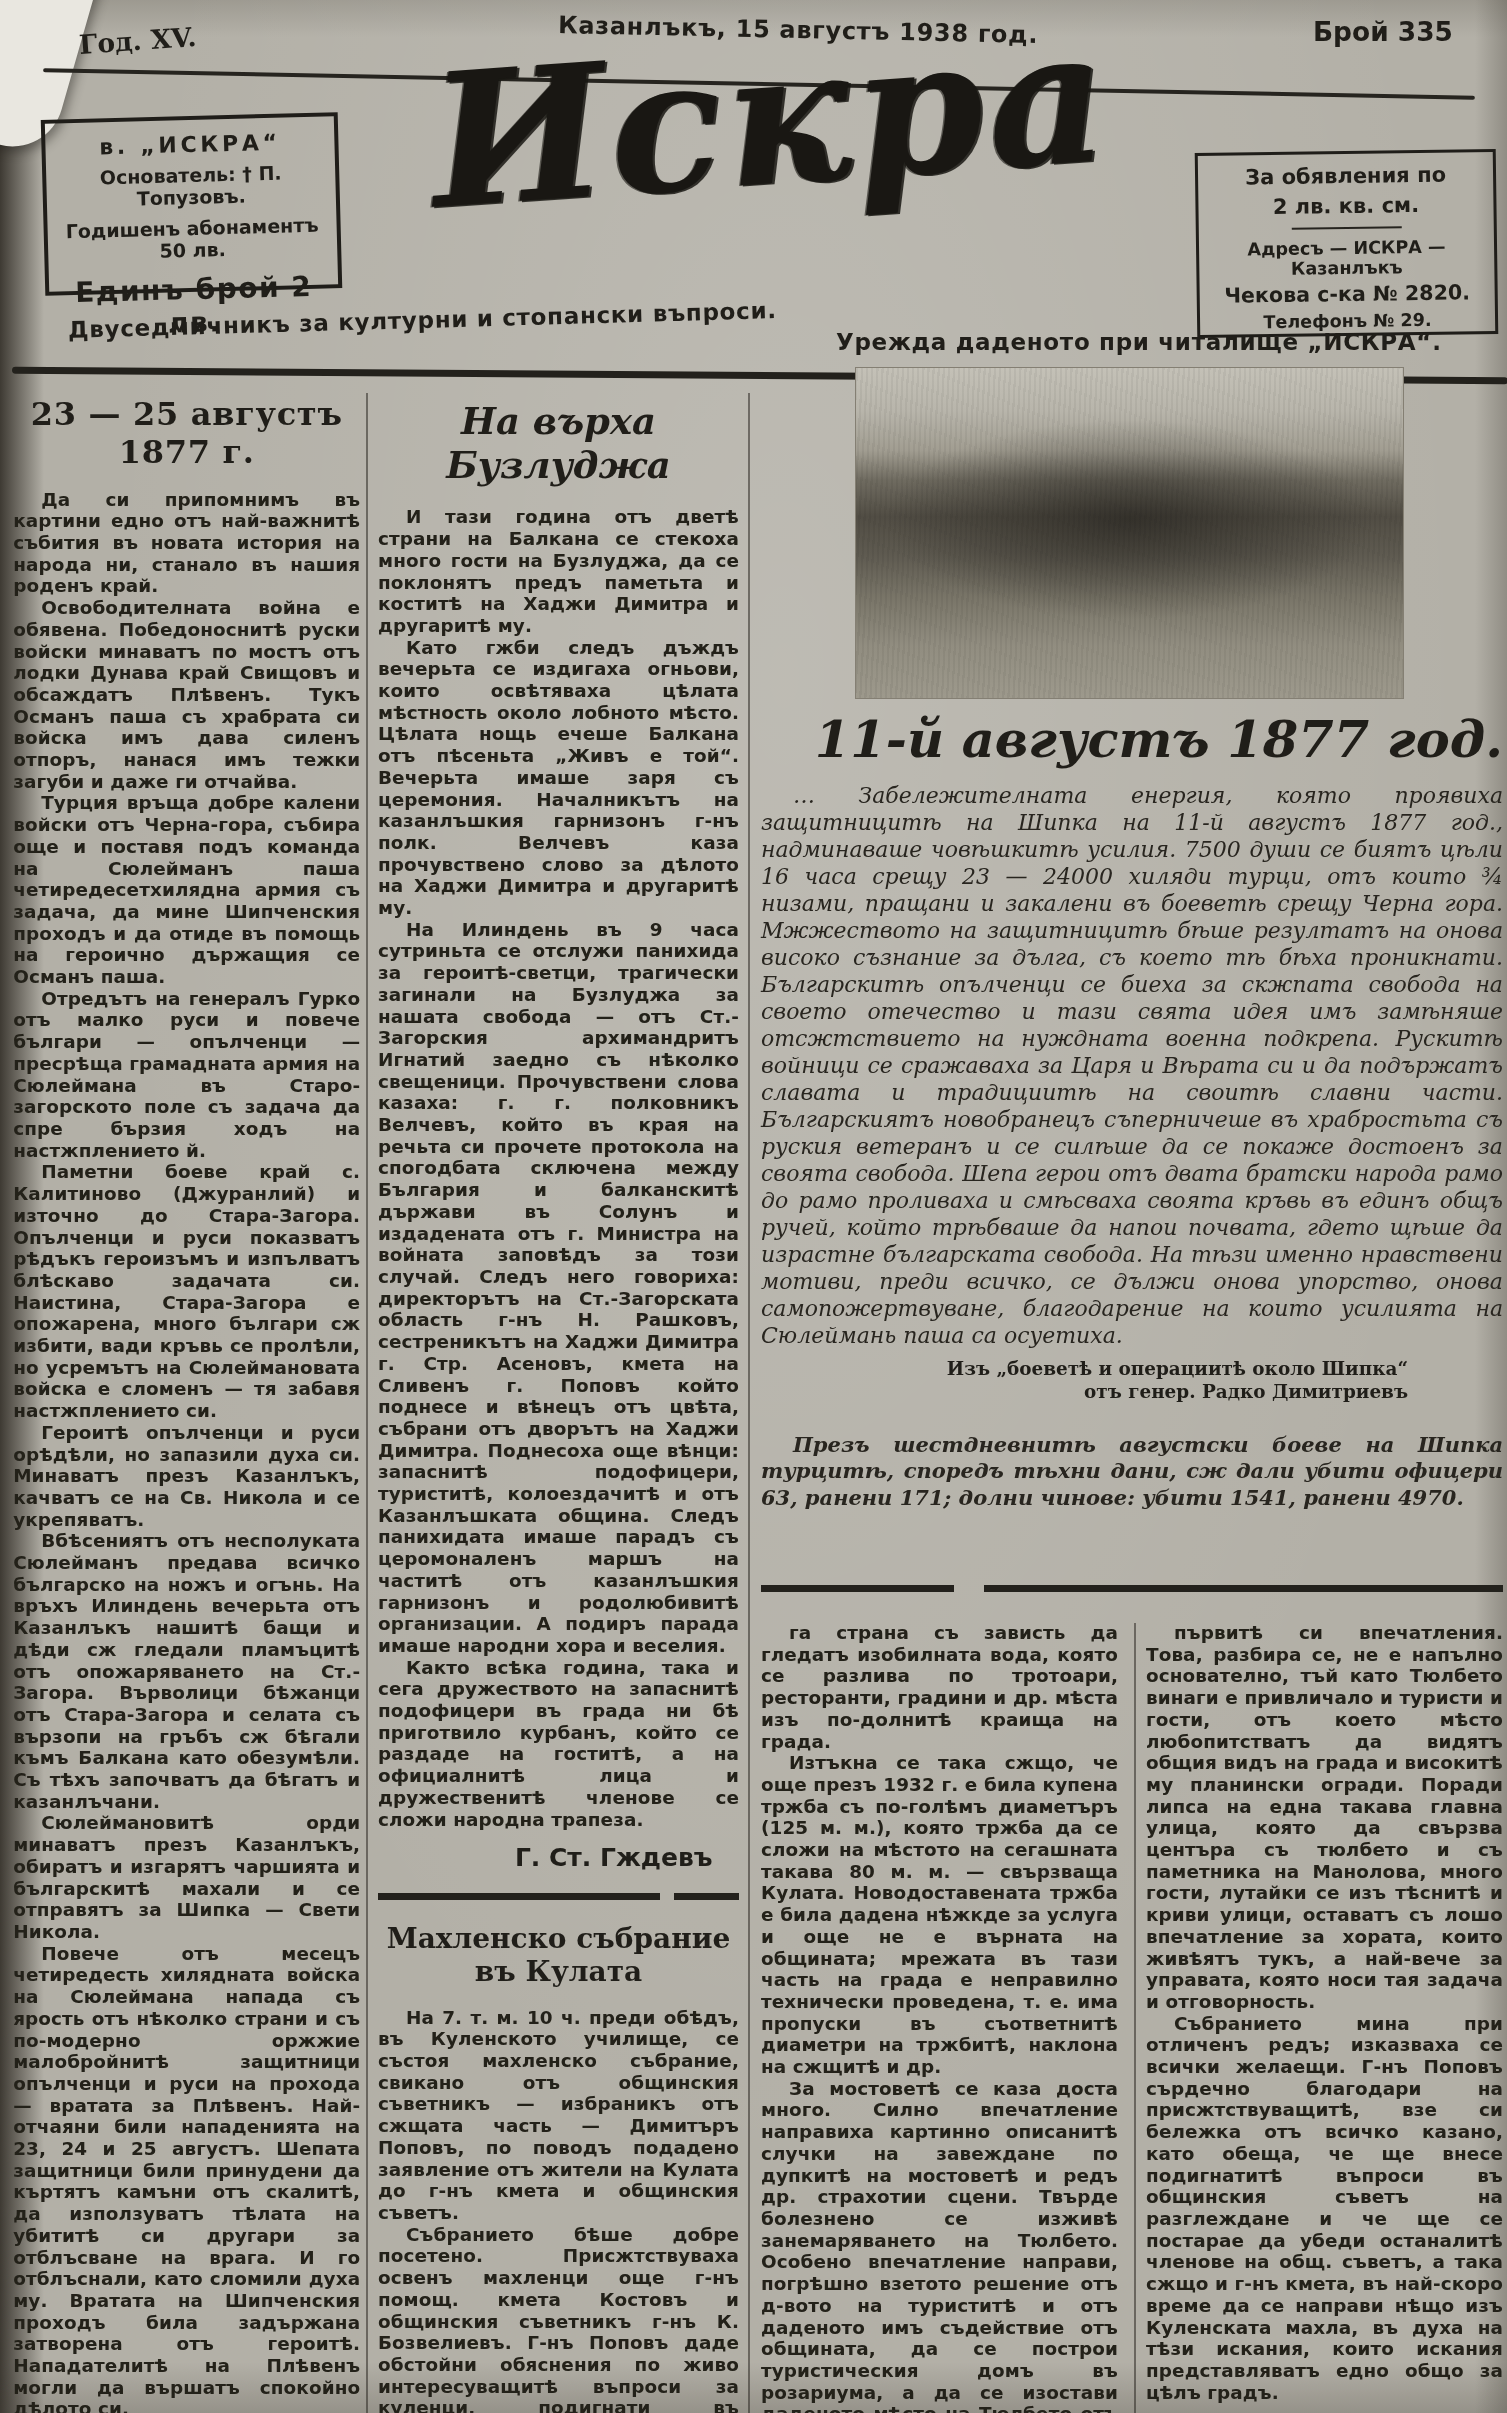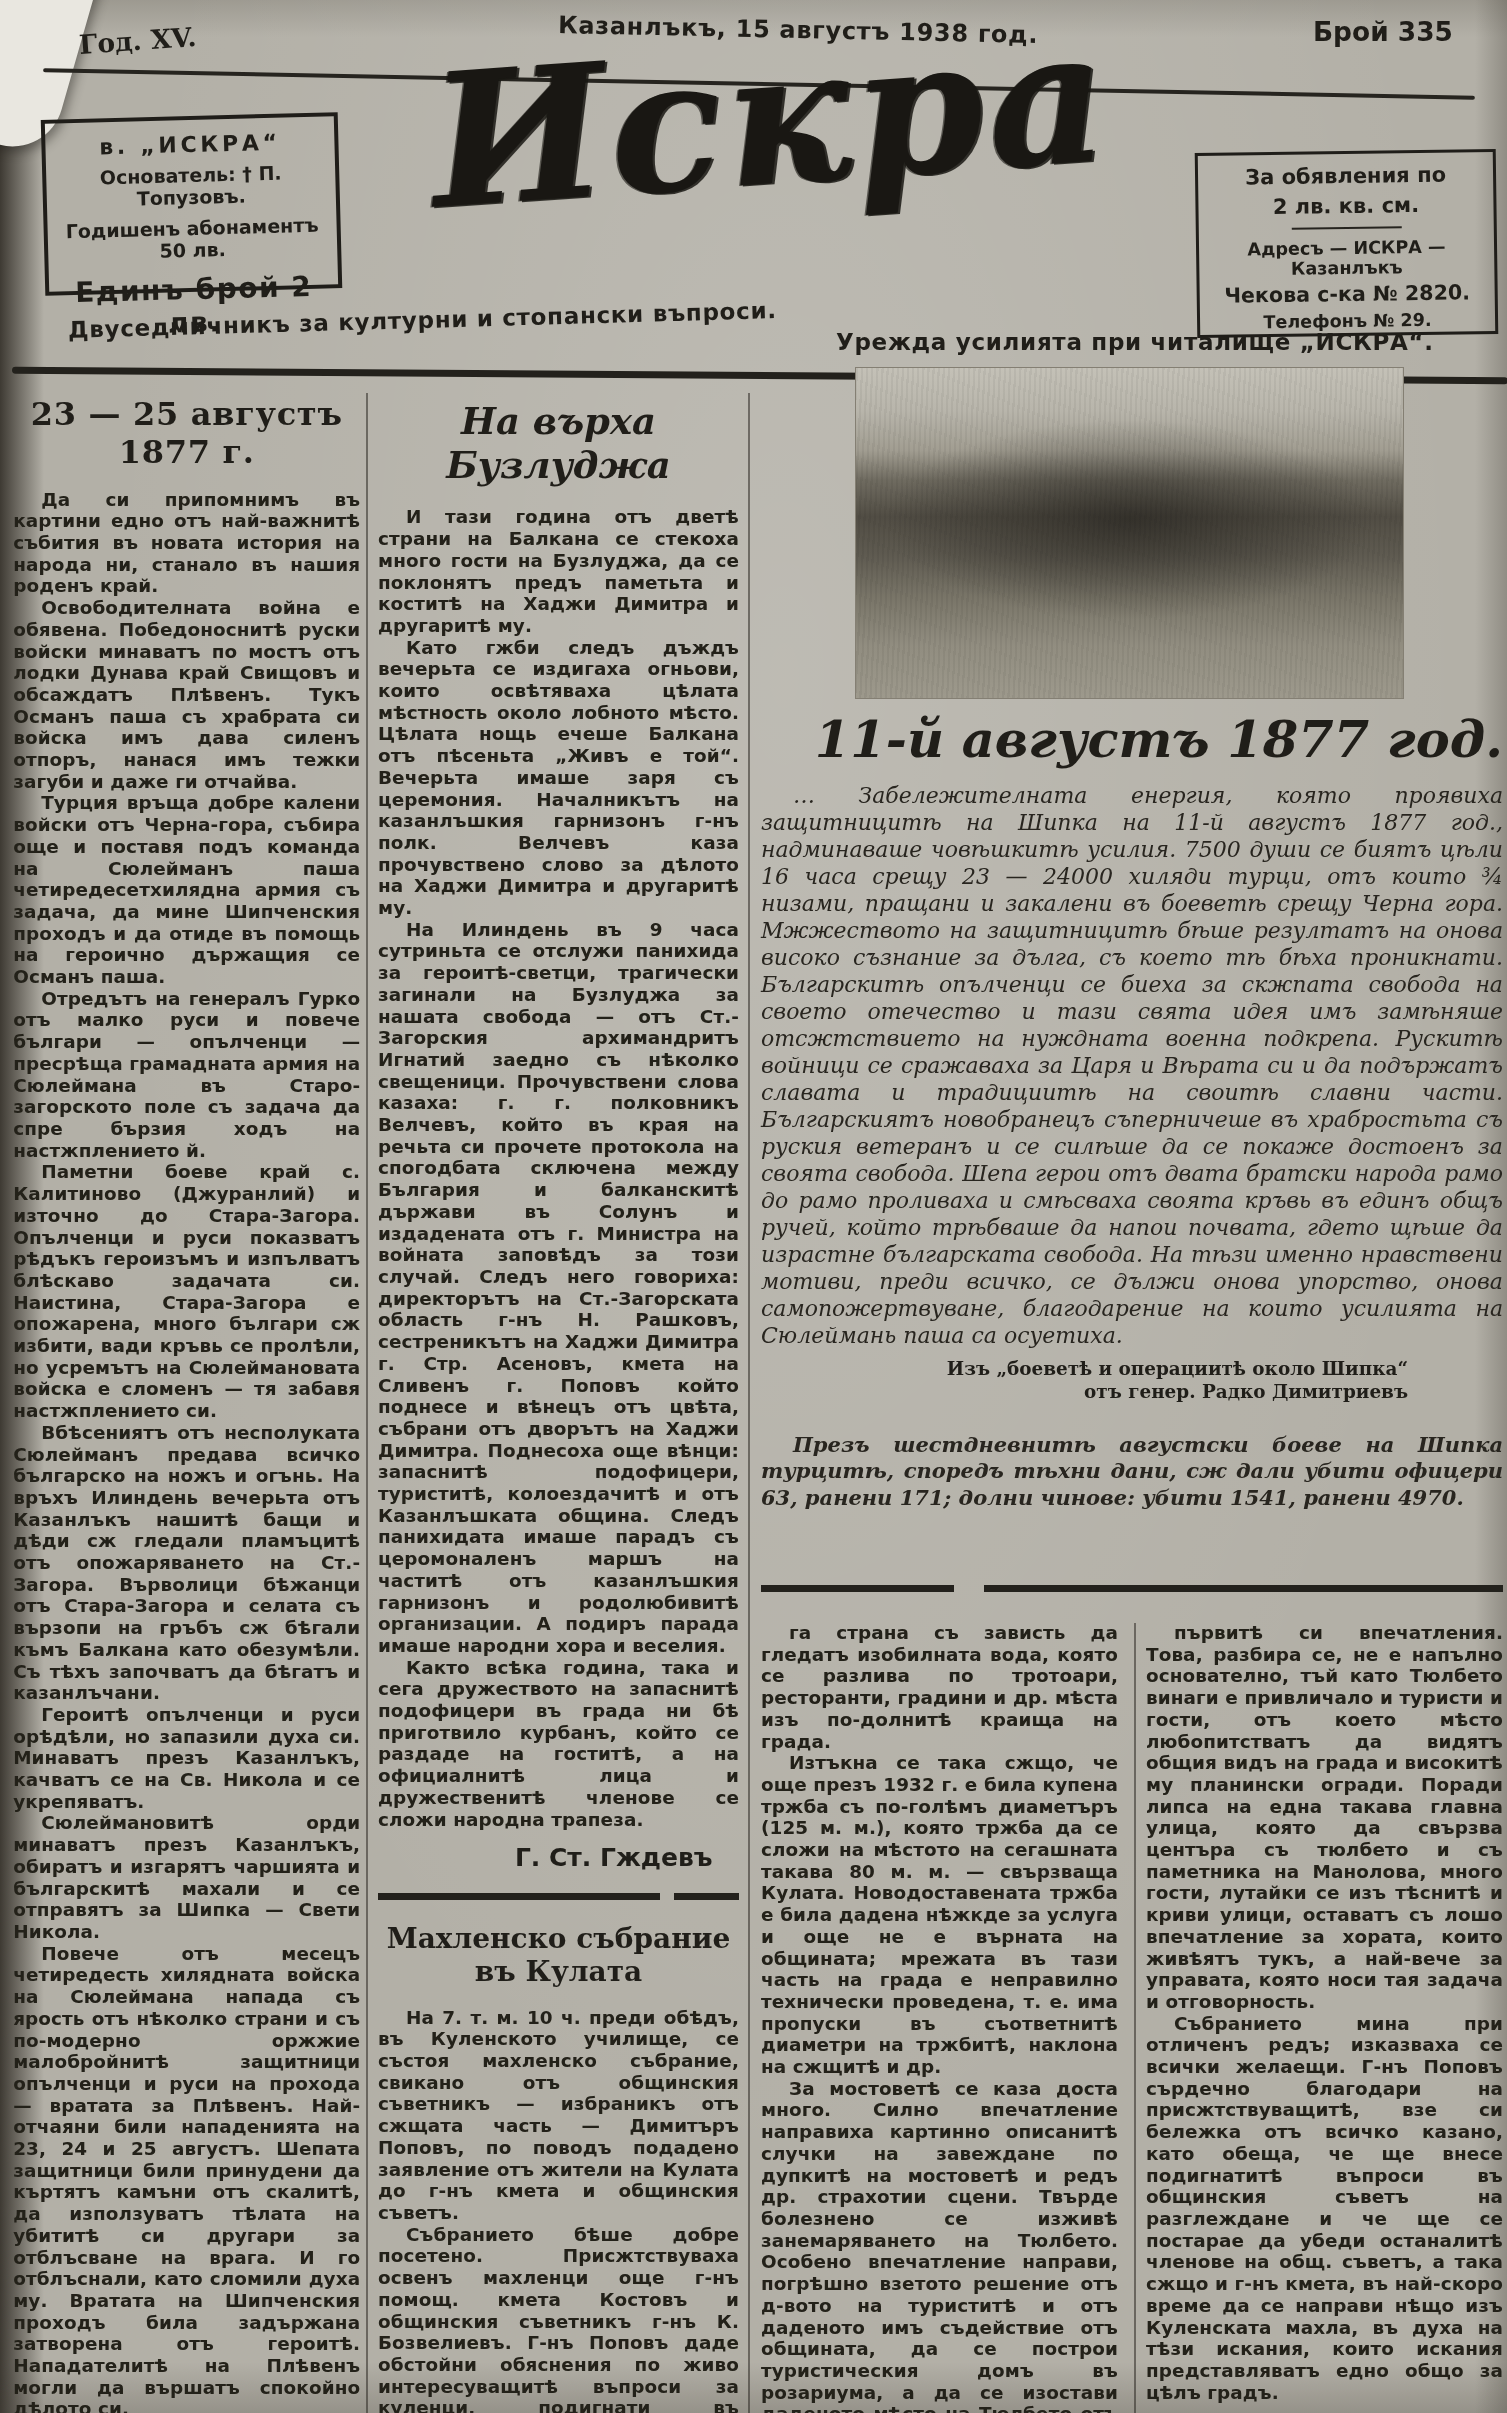--- a/index.html
+++ b/index.html
@@ -103,37 +103,37 @@
   <div class="mast-right-box">
     <div class="mrb-1">За обявления по</div>
     <div class="mrb-2">2 лв. кв. см.</div>
     <div class="box-divider"></div>
     <div class="mrb-3">Адресъ — ИСКРА — Казанлъкъ</div>
     <div class="mrb-4">Чекова с-ка № 2820.</div>
     <div class="mrb-5">Телефонъ № 29.</div>
   </div>
 
   <span class="subtitle-left">Двуседмичникъ за културни и стопански въпроси.</span>
-  <span class="subtitle-right">Урежда усилията при читалище „ИСКРА“.</span>
+  <span class="subtitle-right">Урежда даденото при читалище „ИСКРА“.</span>
   <div class="rule-main"></div>
 
   <div class="vsep vsep1"></div>
   <div class="vsep vsep2"></div>
   <div class="vsep vsep3"></div>
 
   <div class="col col1 body-text">
     <h2 class="h-article1">23 — 25 августъ 1877 г.</h2>
     <div>
         <p class="para">Да си припомнимъ въ картини едно отъ най-важнитѣ събития въ новата история на народа ни, станало въ нашия роденъ край.</p>
         <p class="para">Освободителната война е обявена. Победоноснитѣ руски войски минаватъ по мостъ отъ лодки Дунава край Свищовъ и обсаждатъ Плѣвенъ. Тукъ Османъ паша съ храбрата си войска имъ дава силенъ отпоръ, нанася имъ тежки загуби и даже ги отчайва.</p>
         <p class="para">Турция връща добре калени войски отъ Черна-гора, събира още и поставя подъ команда на Сюлейманъ паша четиредесетхилядна армия съ задача, да мине Шипченския проходъ и да отиде въ помощь на героично държащия се Османъ паша.</p>
         <p class="para">Отредътъ на генералъ Гурко отъ малко руси и повече българи — опълченци — пресрѣща грамадната армия на Сюлеймана въ Старо-загорското поле съ задача да спре бързия ходъ на настжплението й.</p>
         <p class="para">Паметни боеве край с. Калитиново (Джуранлий) и източно до Стара-Загора. Опълченци и руси показватъ рѣдъкъ героизъмъ и изпълватъ блѣскаво задачата си. Наистина, Стара-Загора е опожарена, много българи сж избити, вади кръвь се пролѣли, но усремътъ на Сюлеймановата войска е сломенъ — тя забавя настжплението си.</p>
+        <p class="para">Героитѣ опълченци и руси орѣдѣли, но запазили духа си. Минаватъ презъ Казанлъкъ, качватъ се на Св. Никола и се укрепяватъ.</p>
         <p class="para">Вбѣсениятъ отъ несполуката Сюлейманъ предава всичко българско на ножъ и огънь. На връхъ Илиндень вечерьта отъ Казанлъкъ нашитѣ бащи и дѣди сж гледали пламъцитѣ отъ опожаряването на Ст.-Загора. Върволици бѣжанци отъ Стара-Загора и селата съ вързопи на гръбъ сж бѣгали къмъ Балкана като обезумѣли. Съ тѣхъ започватъ да бѣгатъ и казанлъчани.</p>
-        <p class="para">Героитѣ опълченци и руси орѣдѣли, но запазили духа си. Минаватъ презъ Казанлъкъ, качватъ се на Св. Никола и се укрепяватъ.</p>
         <p class="para">Сюлеймановитѣ орди минаватъ презъ Казанлъкъ, обиратъ и изгарятъ чаршията и българскитѣ махали и се отправятъ за Шипка — Свети Никола.</p>
         <p class="para">Повече отъ месецъ четиредесть хилядната войска на Сюлеймана напада съ ярость отъ нѣколко страни и съ по-модерно оржжие малобройнитѣ защитници опълченци и руси на прохода — вратата за Плѣвенъ. Най-отчаяни били нападенията на 23, 24 и 25 августъ. Шепата защитници били принудени да къртятъ камъни отъ скалитѣ, да използуватъ тѣлата на убититѣ си другари за отблъсване на врага. И го отблъснали, като сломили духа му. Вратата на Шипченския проходъ била задържана затворена отъ героитѣ. Нападателитѣ на Плѣвенъ могли да вършатъ спокойно дѣлото си.</p>
       </div>
 
   </div>
 
   <div class="col col2 body-text">
     <h2 class="h-article2">На върха Бузлуджа</h2>
     <div>
         <p class="para">И тази година отъ дветѣ страни на Балкана се стекоха много гости на Бузлуджа, да се поклонятъ предъ паметьта и коститѣ на Хаджи Димитра и другаритѣ му.</p>

